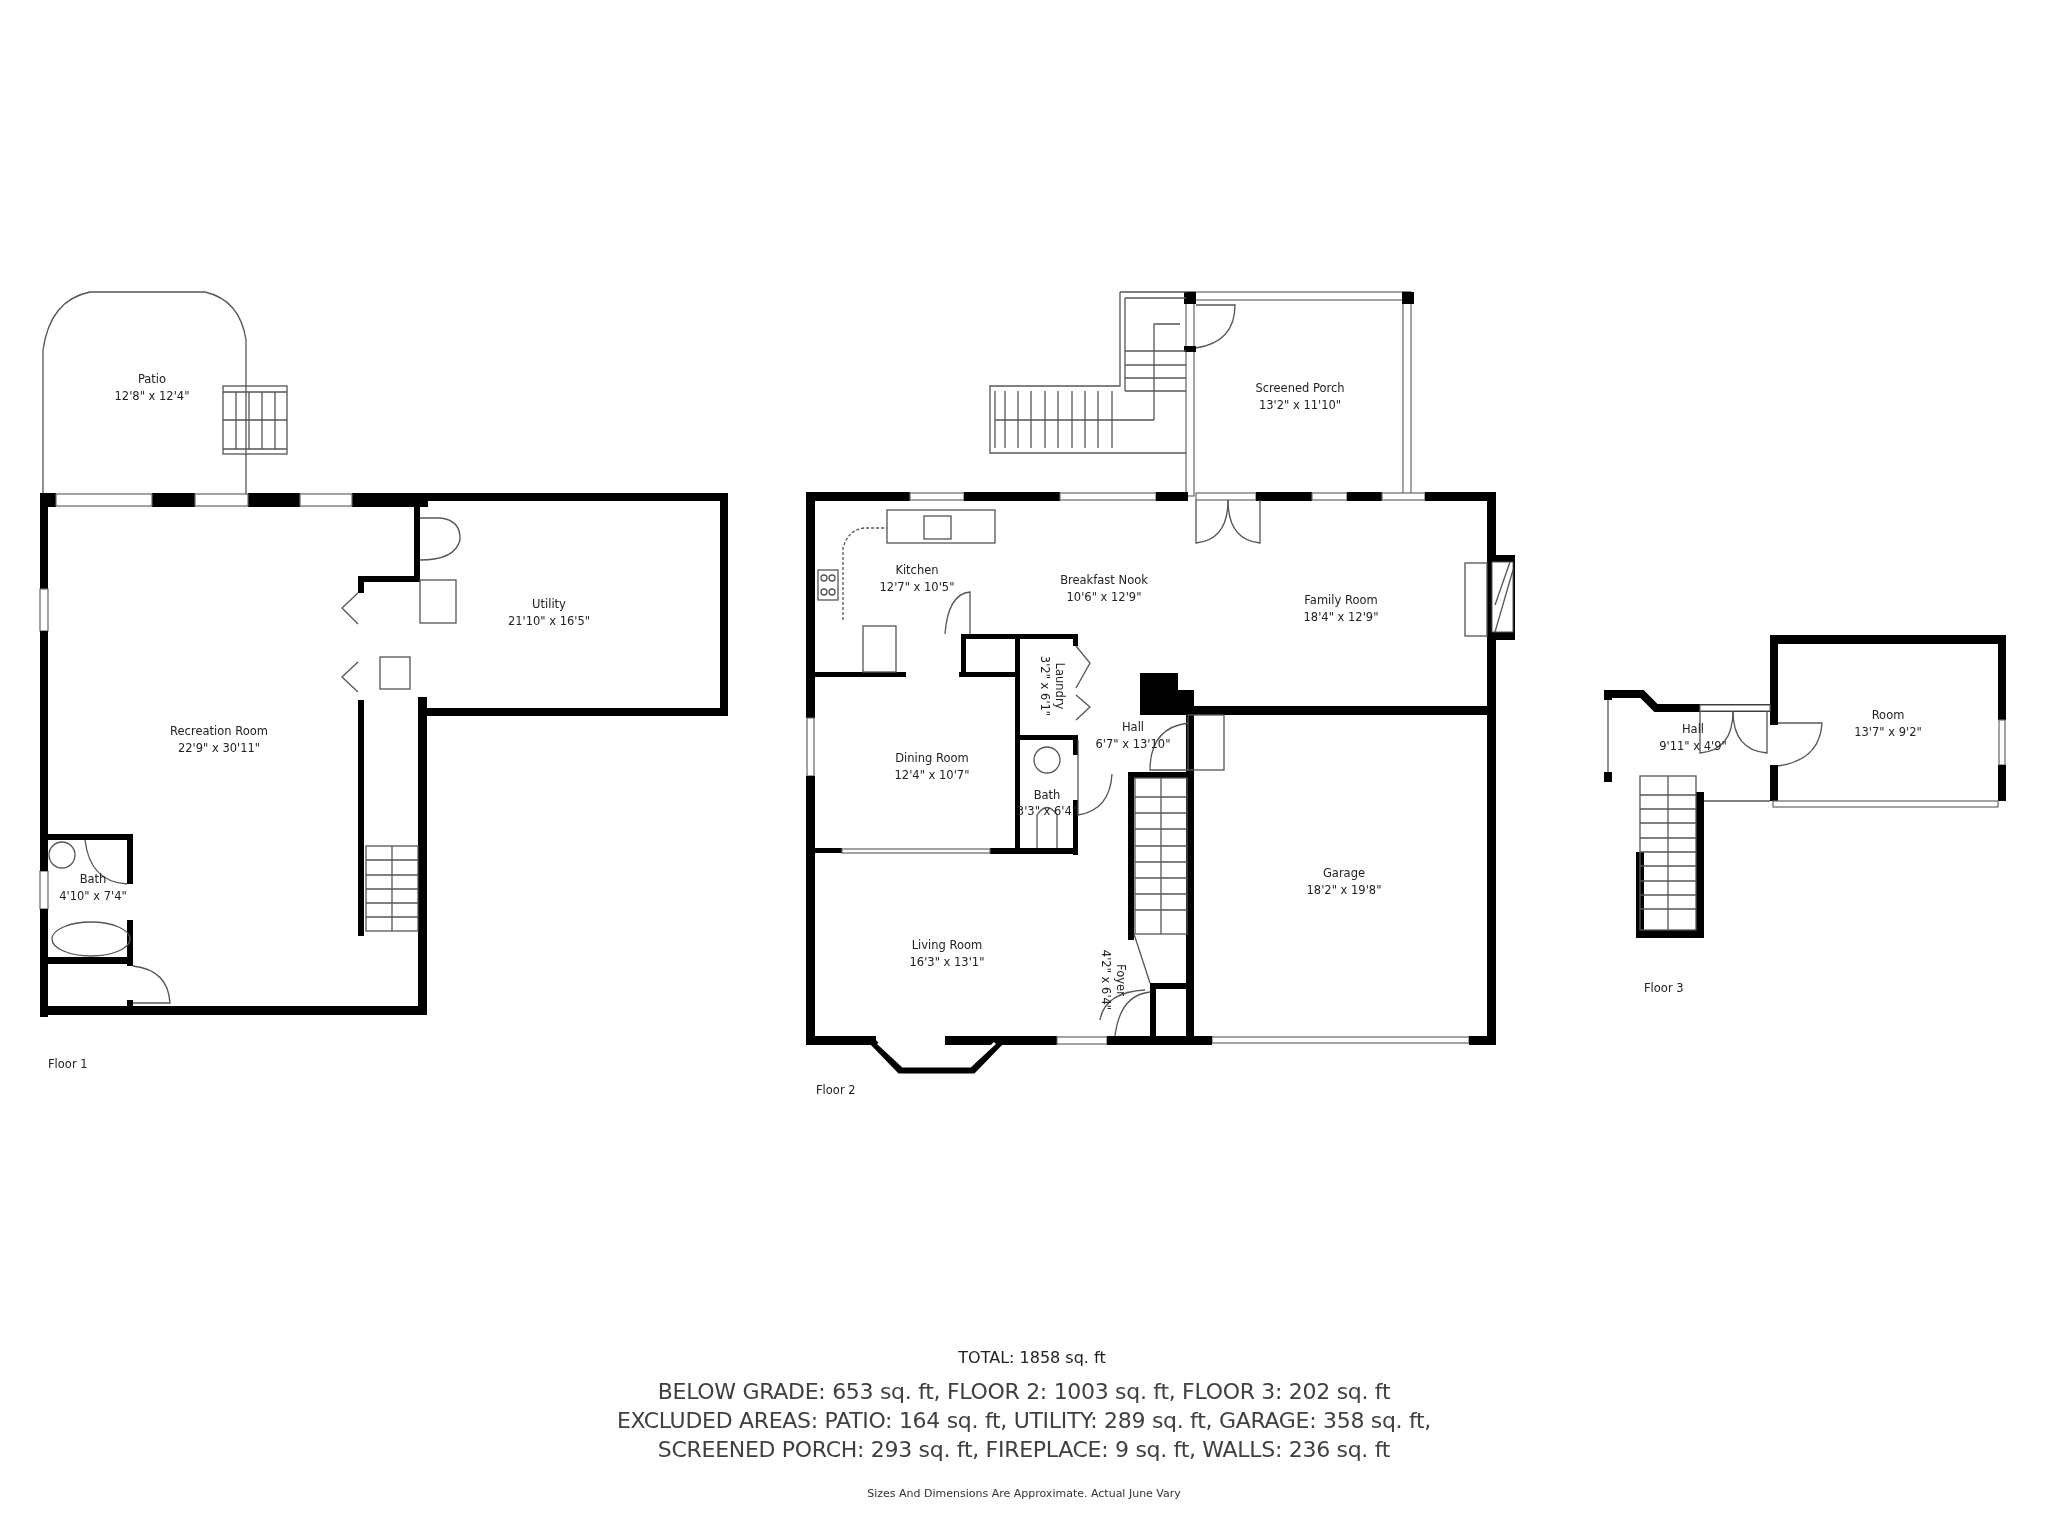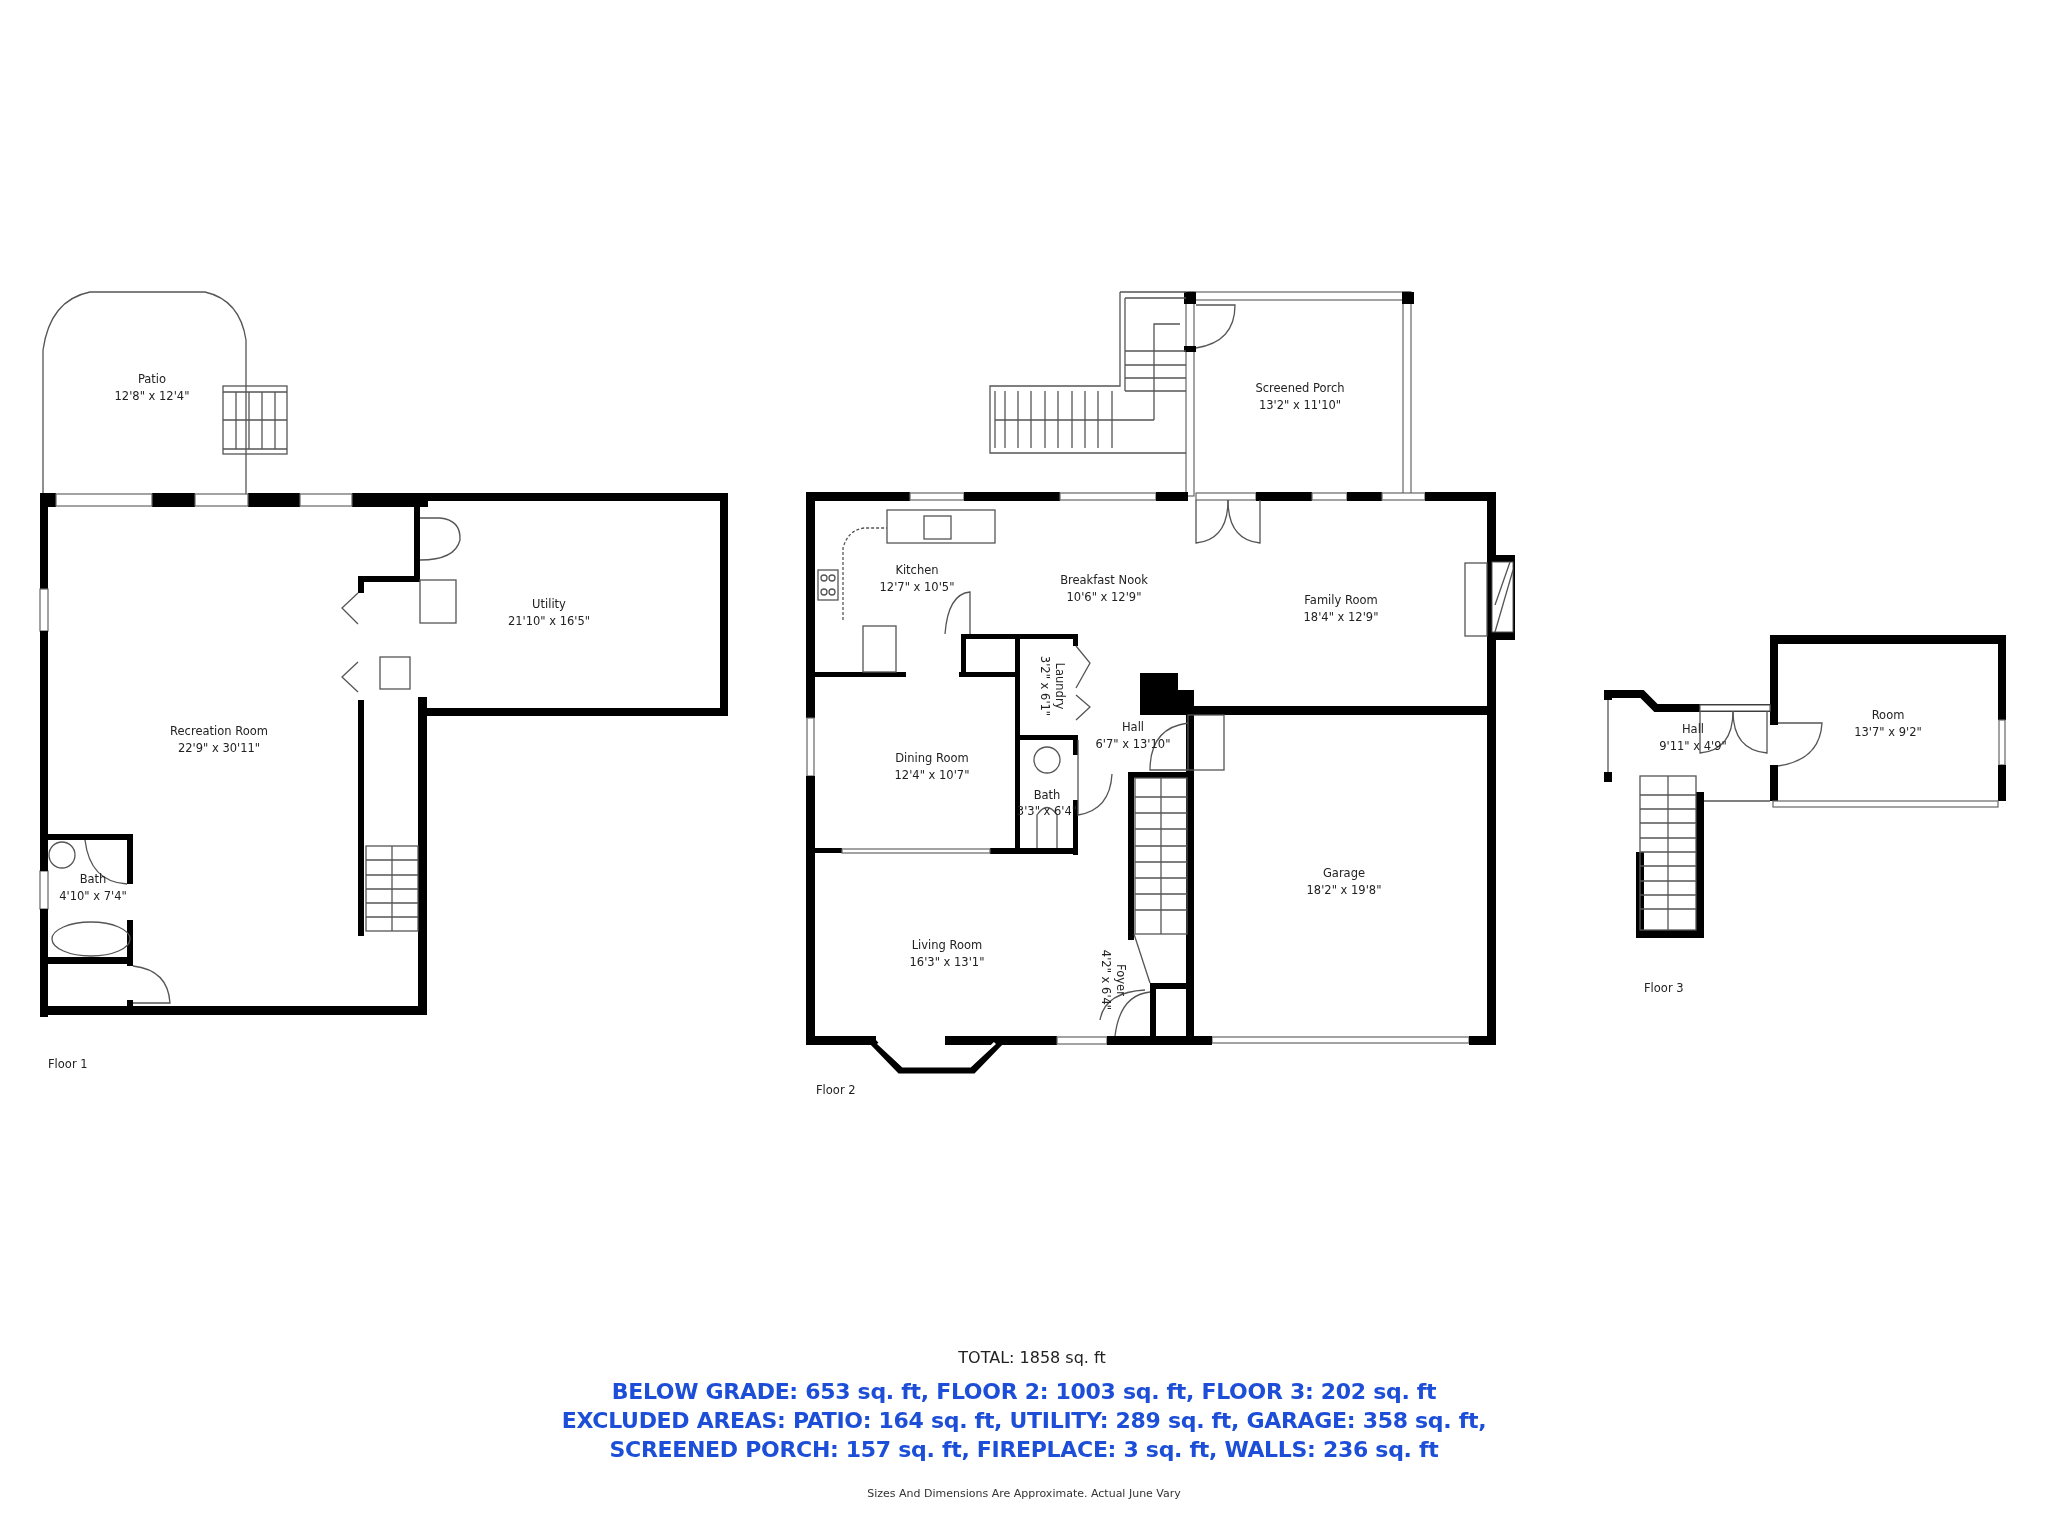--- a/index.html
+++ b/index.html
@@ -4,21 +4,21 @@
 <style>
   html, body { margin:0; padding:0; background:#ffffff; }
   body { width:2048px; height:1536px; position:relative; overflow:hidden; font-family:"DejaVu Sans", sans-serif; color:#222; }
   svg#plan { position:absolute; left:0; top:0; }
   .wall { fill:#000; }
   .thin { fill:none; stroke:#555; stroke-width:1.3; }
   .win { fill:#fff; stroke:#666; stroke-width:1.2; }
   .room-label { font-family:"DejaVu Sans", sans-serif; font-size:11.5px; fill:#222; text-anchor:middle; }
   .floor-label { font-family:"DejaVu Sans", sans-serif; font-size:11.5px; fill:#222; }
   .summary { position:absolute; left:0; width:2048px; text-align:center; font-family:"DejaVu Sans", sans-serif; }
-  .sum-line { font-size:22px; color:#1d4ed8; letter-spacing:-0.3px;font-weight:bold; }
+  .sum-line { font-size:22px; color:#404040; letter-spacing:-0.3px; }
   .disclaimer { font-size:11px; color:#333; }
 </style>
 </head>
 <body>
 
 <svg id="plan" width="2048" height="1536" viewBox="0 0 2048 1536" xmlns="http://www.w3.org/2000/svg">
 
   <g>
 
     <path class="thin" d="M43,496 L43,350 Q50,300 90,292 L205,292 Q240,300 246,340 L246,496"></path>
@@ -309,14 +309,14 @@
     <text class="room-label" x="1693" y="750">9'11" x 4'9"</text>
     <text class="room-label" x="1888" y="719">Room</text>
     <text class="room-label" x="1888" y="736">13'7" x 9'2"</text>
     <text class="floor-label" x="1644" y="992">Floor 3</text>
   </g>
 </svg>
 
 <div class="summary total" style="top:1348px;padding-left:8px;">TOTAL: 1858 sq. ft</div>
 <div class="summary sum-line" style="top:1379px;">BELOW GRADE: 653 sq. ft, FLOOR 2: 1003 sq. ft, FLOOR 3: 202 sq. ft</div>
 <div class="summary sum-line" style="top:1408px;">EXCLUDED AREAS: PATIO: 164 sq. ft, UTILITY: 289 sq. ft, GARAGE: 358 sq. ft,</div>
-<div class="summary sum-line" style="top:1437px;">SCREENED PORCH: 157 sq. ft, FIREPLACE: 3 sq. ft, WALLS: 236 sq. ft</div>
+<div class="summary sum-line" style="top:1437px;">SCREENED PORCH: 293 sq. ft, FIREPLACE: 9 sq. ft, WALLS: 236 sq. ft</div>
 <div class="summary disclaimer" style="top:1487px;">Sizes And Dimensions Are Approximate. Actual June Vary</div>
 
 </body></html>

